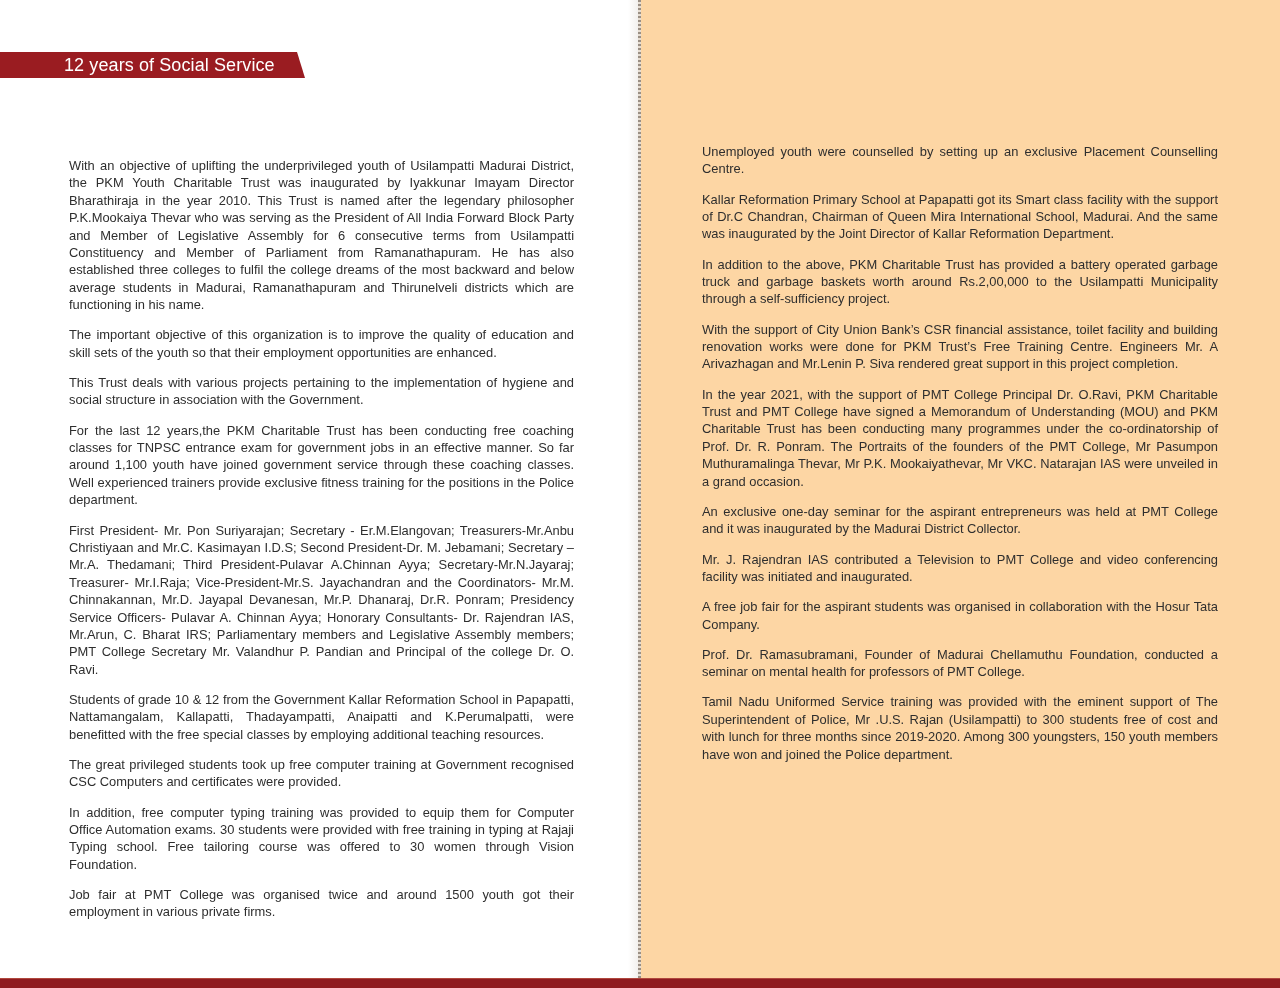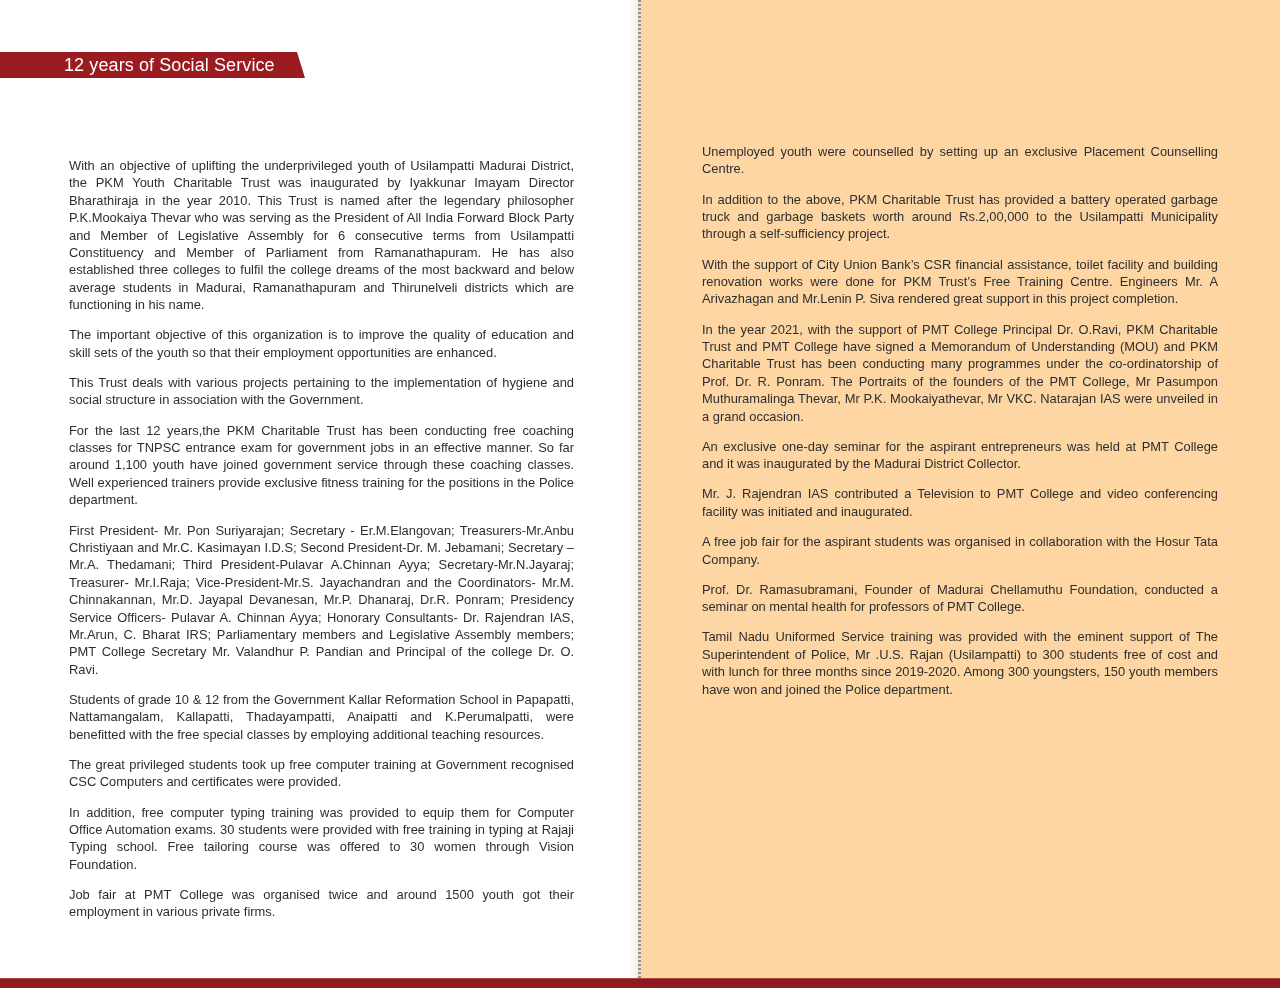--- a/index.html
+++ b/index.html
@@ -70,20 +70,21 @@
   <p class="para">For the last 12 years,the PKM Charitable Trust has been conducting free coaching classes for TNPSC entrance exam for government jobs in an effective manner. So far around 1,100 youth have joined government service through these coaching classes. Well experienced trainers provide exclusive fitness training for the positions in the Police department.</p>
   <p class="para">First President- Mr. Pon Suriyarajan; Secretary - Er.M.Elangovan; Treasurers-Mr.Anbu Christiyaan and Mr.C. Kasimayan I.D.S; Second President-Dr. M. Jebamani; Secretary – Mr.A. Thedamani; Third President-Pulavar A.Chinnan Ayya; Secretary-Mr.N.Jayaraj; Treasurer- Mr.I.Raja; Vice-President-Mr.S. Jayachandran and the Coordinators- Mr.M. Chinnakannan, Mr.D. Jayapal Devanesan, Mr.P. Dhanaraj, Dr.R. Ponram; Presidency Service Officers- Pulavar A. Chinnan Ayya; Honorary Consultants- Dr. Rajendran IAS, Mr.Arun, C. Bharat IRS; Parliamentary members and Legislative Assembly members; PMT College Secretary Mr. Valandhur P. Pandian and Principal of the college Dr. O. Ravi.</p>
   <p class="para">Students of grade 10 &amp; 12 from the Government Kallar Reformation School in Papapatti, Nattamangalam, Kallapatti, Thadayampatti, Anaipatti and K.Perumalpatti, were benefitted with the free special classes by employing additional teaching resources.</p>
   <p class="para">The great privileged students took up free computer training at Government recognised CSC Computers and certificates were provided.</p>
   <p class="para">In addition, free computer typing training was provided to equip them for Computer Office Automation exams. 30 students were provided with free training in typing at Rajaji Typing school. Free tailoring course was offered to 30 women through Vision Foundation.</p>
   <p class="para">Job fair at PMT College was organised twice and around 1500 youth got their employment in various private firms.</p>
 </div>
 
 <div class="column col-right">
   <p class="para">Unemployed youth were counselled by setting up an exclusive Placement Counselling Centre.</p>
+  <p class="para">Kallar Reformation Primary School at Papapatti got its Smart class facility with the support of Dr.C Chandran, Chairman of Queen Mira International School, Madurai. And the same was inaugurated by the Joint Director of Kallar Reformation Department.</p>
   <p class="para">In addition to the above, PKM Charitable Trust has provided a battery operated garbage truck and garbage baskets worth around Rs.2,00,000 to the Usilampatti Municipality through a self-sufficiency project.</p>
   <p class="para">With the support of City Union Bank’s CSR financial assistance, toilet facility and building renovation works were done for PKM Trust’s Free Training Centre. Engineers Mr. A Arivazhagan and Mr.Lenin P. Siva rendered great support in this project completion.</p>
   <p class="para">In the year 2021, with the support of PMT College Principal Dr. O.Ravi, PKM Charitable Trust and PMT College have signed a Memorandum of Understanding (MOU) and PKM Charitable Trust has been conducting many programmes under the co-ordinatorship of  Prof. Dr. R. Ponram. The Portraits of the founders of the PMT College, Mr Pasumpon Muthuramalinga Thevar, Mr P.K. Mookaiyathevar, Mr VKC. Natarajan IAS were unveiled in a grand occasion.</p>
   <p class="para">An exclusive one-day seminar for the aspirant entrepreneurs was held at PMT College and it was inaugurated by the Madurai District Collector.</p>
   <p class="para">Mr. J. Rajendran IAS contributed a Television to PMT College and video conferencing facility was initiated and inaugurated.</p>
   <p class="para">A free job fair for the aspirant students was organised in collaboration with the Hosur Tata Company.</p>
   <p class="para">Prof. Dr. Ramasubramani, Founder of Madurai Chellamuthu Foundation, conducted a seminar on mental health for professors of PMT College.</p>
   <p class="para">Tamil Nadu Uniformed Service training was provided with the eminent support of The Superintendent of Police, Mr .U.S. Rajan (Usilampatti) to 300 students free of cost and with lunch for three months since 2019-2020.  Among 300 youngsters, 150 youth members have won and joined the Police department.</p>
 </div>
 

